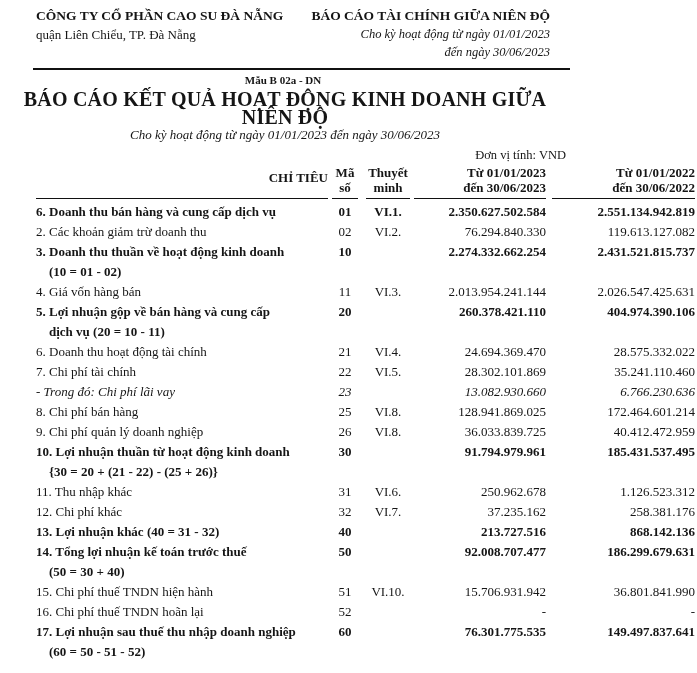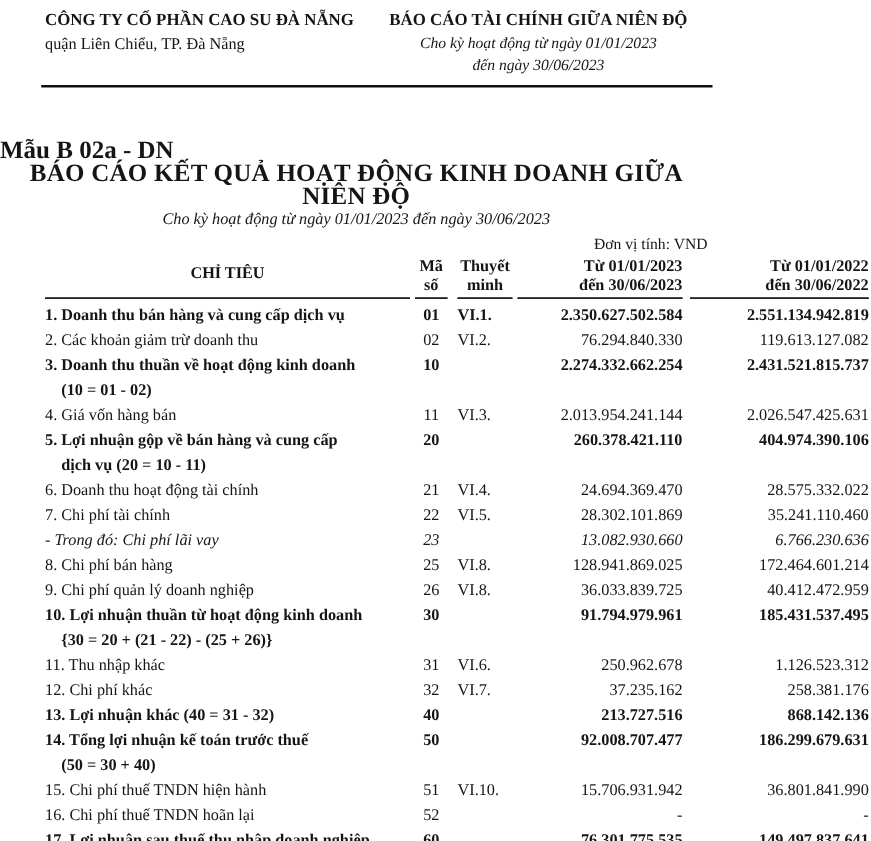--- a/index.html
+++ b/index.html
@@ -11,45 +11,45 @@
     font-family: "Liberation Serif", "DejaVu Serif", serif;
     overflow: hidden;
   }
   .page { width: 570px; height: 673px; padding-top: 5px; }
 
   
   .top { display: flex; justify-content: space-between; padding: 2px 20px 0 36px; }
   .top-left { max-width: 380px; }
   .company { font-weight: bold; font-size: 13.5px; line-height: 18px; }
   .addr { font-size: 13px; line-height: 19px; }
-  .top-right { text-align: center; }
+  .top-right { text-align: right; }
   .report-type { font-weight: bold; font-size: 13.5px; line-height: 18px; }
   .period { font-style: italic; font-size: 12.5px; line-height: 18px; }
 
   .rule { border-top: 2px solid #111; margin: 7px 0 0 33px; }
-  .form-code { text-align: left; font-weight: bold; font-size: 20px; padding: 2px 4px 0 0; line-height: 17px; margin-top: 40px; }
+  .form-code { text-align: center; font-weight: bold; font-size: 11px; padding: 2px 4px 0 0; line-height: 17px; }
 
   .title { text-align: center; font-weight: bold; font-size: 20px; letter-spacing: 0.2px; margin-top: 1px; line-height: 18px; }
   .subtitle { text-align: center; font-style: italic; font-size: 13px; line-height: 17px; }
   .unit { text-align: right; font-size: 12.5px; padding-right: 4px; margin-top: 4px; line-height: 16px; }
 
   
   table { margin: 2px 0 0 36px; width: 659px; border-collapse: collapse; table-layout: fixed; }
   th { border-bottom: 1.6px solid #111; font-size: 13px; padding: 0 0 3px 0; vertical-align: bottom; line-height: 15px; font-weight: bold; }
   th.gapc { border-bottom: none; }
   th .stack { display: block; }
-  .h-label { text-align: center; vertical-align: middle; padding-bottom: 8px; margin-top: 16px; }
+  .h-label { text-align: right; vertical-align: middle; padding-bottom: 8px; margin-top: 16px; }
   .h-code, .h-note { text-align: center; }
   .h-p1, .h-p2 { text-align: right; }
 
   td { font-size: 13px; line-height: 20px; padding: 0; vertical-align: top; }
   td.gapc { }
   .c-label { text-align: left; }
   .c-code { text-align: center; }
-  .c-note { text-align: left; }
+  .c-note { text-align: center; }
   .c-v { text-align: right; }
   tr.bold { font-weight: bold; }
   tr.italic { font-style: italic; }
   .l2 { display: block; padding-left: 13px; }
   tbody tr:first-child td { padding-top: 3px; }
 </style>
 </head>
 <body>
 
 <div class="page">
@@ -106,21 +106,21 @@
         <th class="gapc"></th>
         <th class="h-p2">
           <span class="stack">Từ 01/01/2022</span>
           <span class="stack">đến 30/06/2022</span>
         </th>
       </tr>
     </thead>
     <tbody>
         <tr class="bold">
       <td class="c-label">
-        <span class="l1">1. Doanh thu bán hàng và cung cấp dịch vụ</span>
+        <span class="l1">6. Doanh thu bán hàng và cung cấp dịch vụ</span>
         
       </td>
       <td class="gapc"></td>
       <td class="c-code">01</td>
       <td class="gapc"></td>
       <td class="c-note">VI.1.</td>
       <td class="gapc"></td>
       <td class="c-v">2.350.627.502.584</td>
       <td class="gapc"></td>
       <td class="c-v">2.551.134.942.819</td>

